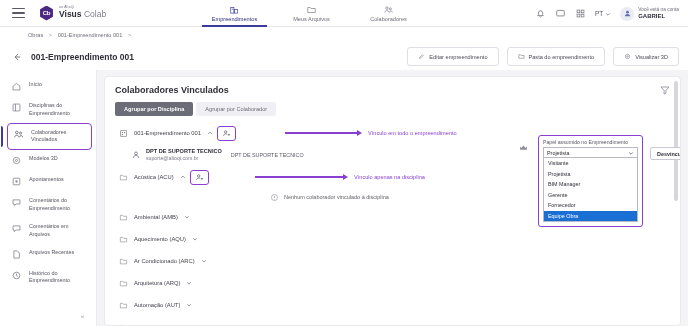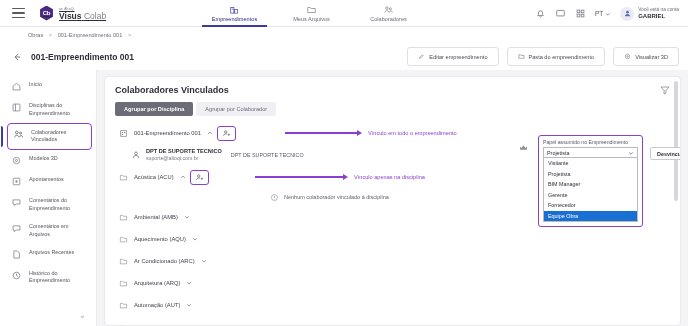--- a/index.html
+++ b/index.html
@@ -13,21 +13,21 @@
   .app { position: relative; width: 688px; height: 326px; background: #fff; }
 
   
   .topbar {
     position: absolute; top: 0; left: 0; width: 688px; height: 27px;
     background: #fff; border-bottom: 1px solid #e6e6ea;
     display: flex; align-items: center;
   }
   .hamburger { width: 13px; height: 10px; margin-left: 12px; display: flex; flex-direction: column; justify-content: space-between; cursor: pointer; }
   .hamburger i { display: block; height: 1.4px; background: #5a5a66; border-radius: 1px; }
-  .brand { display: flex; align-items: flex-end; margin-left: 14px; gap: 5px; text-decoration: underline; }
+  .brand { display: flex; align-items: flex-start; margin-left: 14px; gap: 5px; }
   .brand-mark {
     width: 15px; height: 15px; background: #4b2a84;
     clip-path: polygon(50% 0%, 93% 25%, 93% 75%, 50% 100%, 7% 75%, 7% 25%);
     display: flex; align-items: center; justify-content: center;
     color: #fff; font-size: 6px; font-weight: bold; letter-spacing: -0.2px;
   }
   .brand-text { line-height: 1; }
   .brand-sup { font-size: 3.4px; color: #7a7a86; letter-spacing: .2px; display: block; }
   .brand-name { font-size: 8.5px; color: #3b3b45; display: block; margin-top: 1px; }
   .brand-name b { font-weight: bold; color: #2e2e38; }

